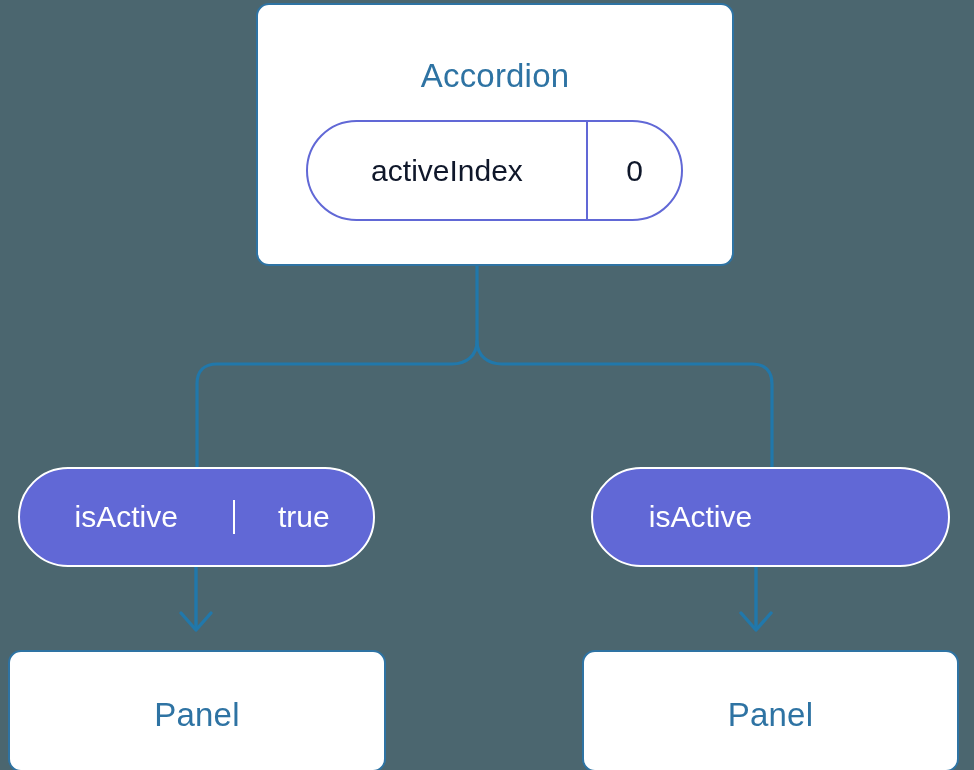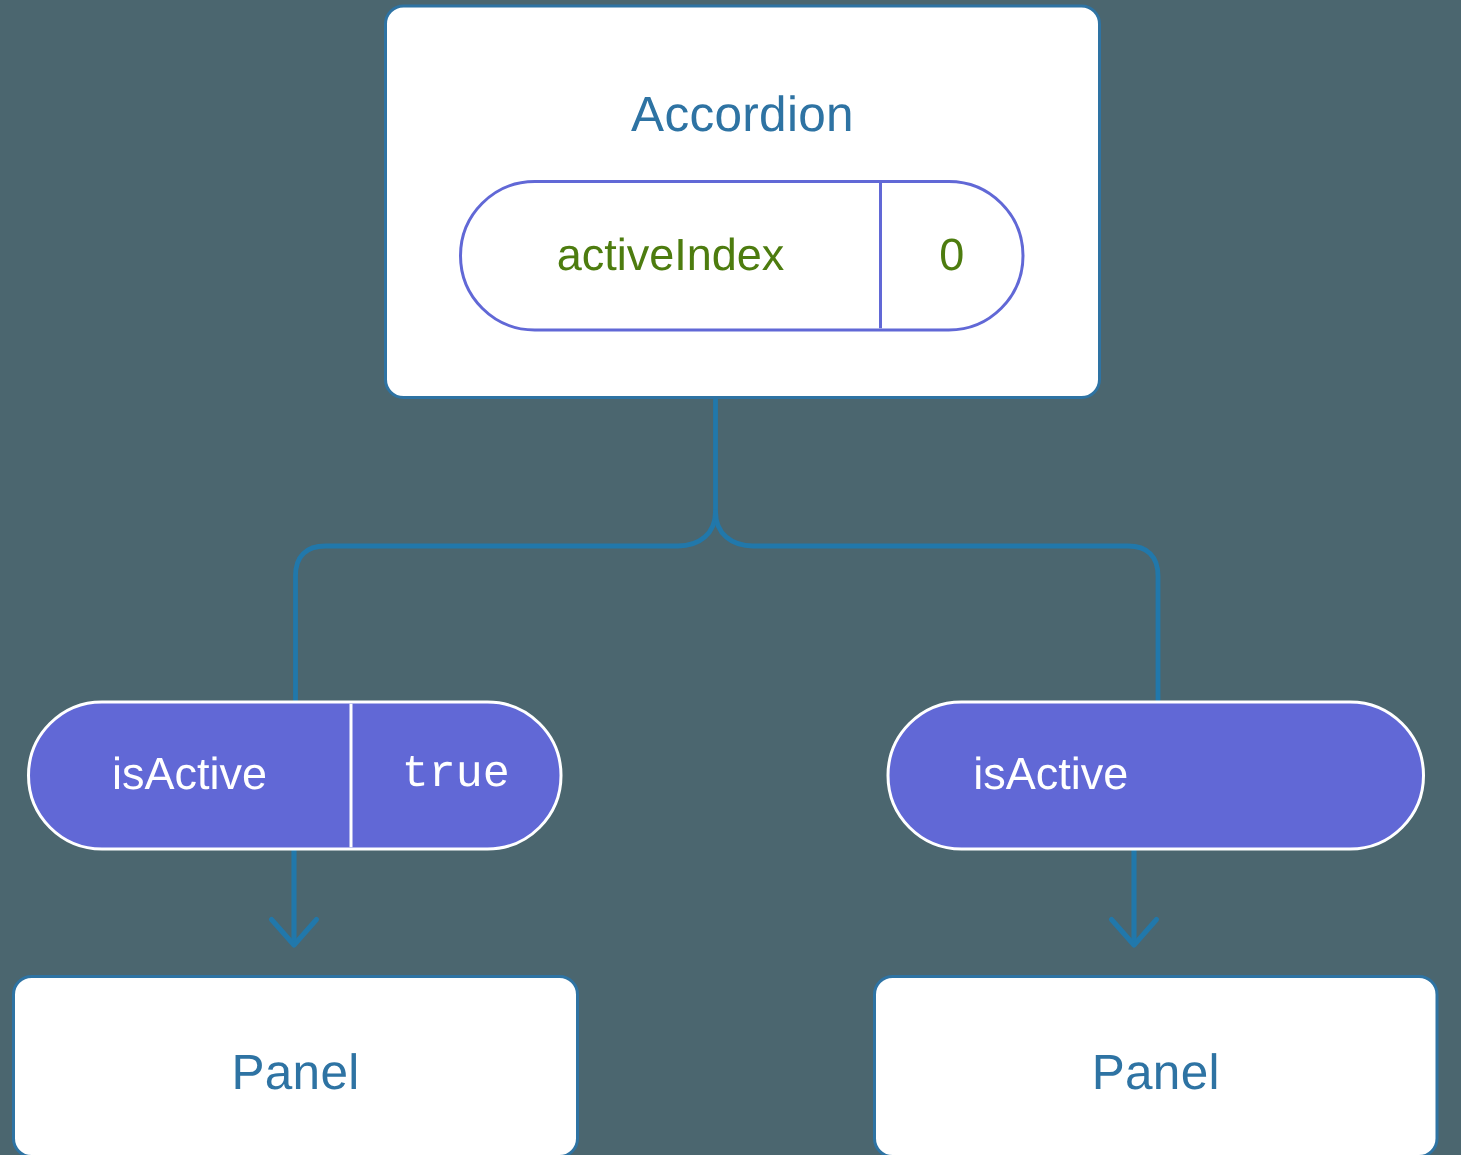--- a/index.html
+++ b/index.html
@@ -94,31 +94,32 @@
     font-weight: 400;
     white-space: nowrap;
   }
 
   
   .pill.outline {
     background: #ffffff;
     border: 2.2px solid #6168d6;
   }
   .pill.outline .pill-key,
-  .pill.outline .pill-val { color: #4d7c0f; }
+  .pill.outline .pill-val { color: #0f172a; }
   .pill.outline .pill-val { border-left: 2.2px solid #6168d6; }
 
   
   .pill.filled {
     background: #6168d6;
     border: 2.5px solid #ffffff;
+    align-items: center;
   }
   .pill.filled .pill-key,
   .pill.filled .pill-val { color: #ffffff; }
-  .pill.filled .pill-val { border-left: 2.5px solid #ffffff; font-family: Liberation Mono, monospace; }
+  .pill.filled .pill-val { border-left: 2.5px solid #ffffff; }
 
   
   #active-index-pill {
     left: 306px;
     top: 120px;
     width: 377px;
     height: 101px;
   }
   #active-index-pill .pill-key { width: 281px; }
   #active-index-pill .pill-val { width: 96px; }

